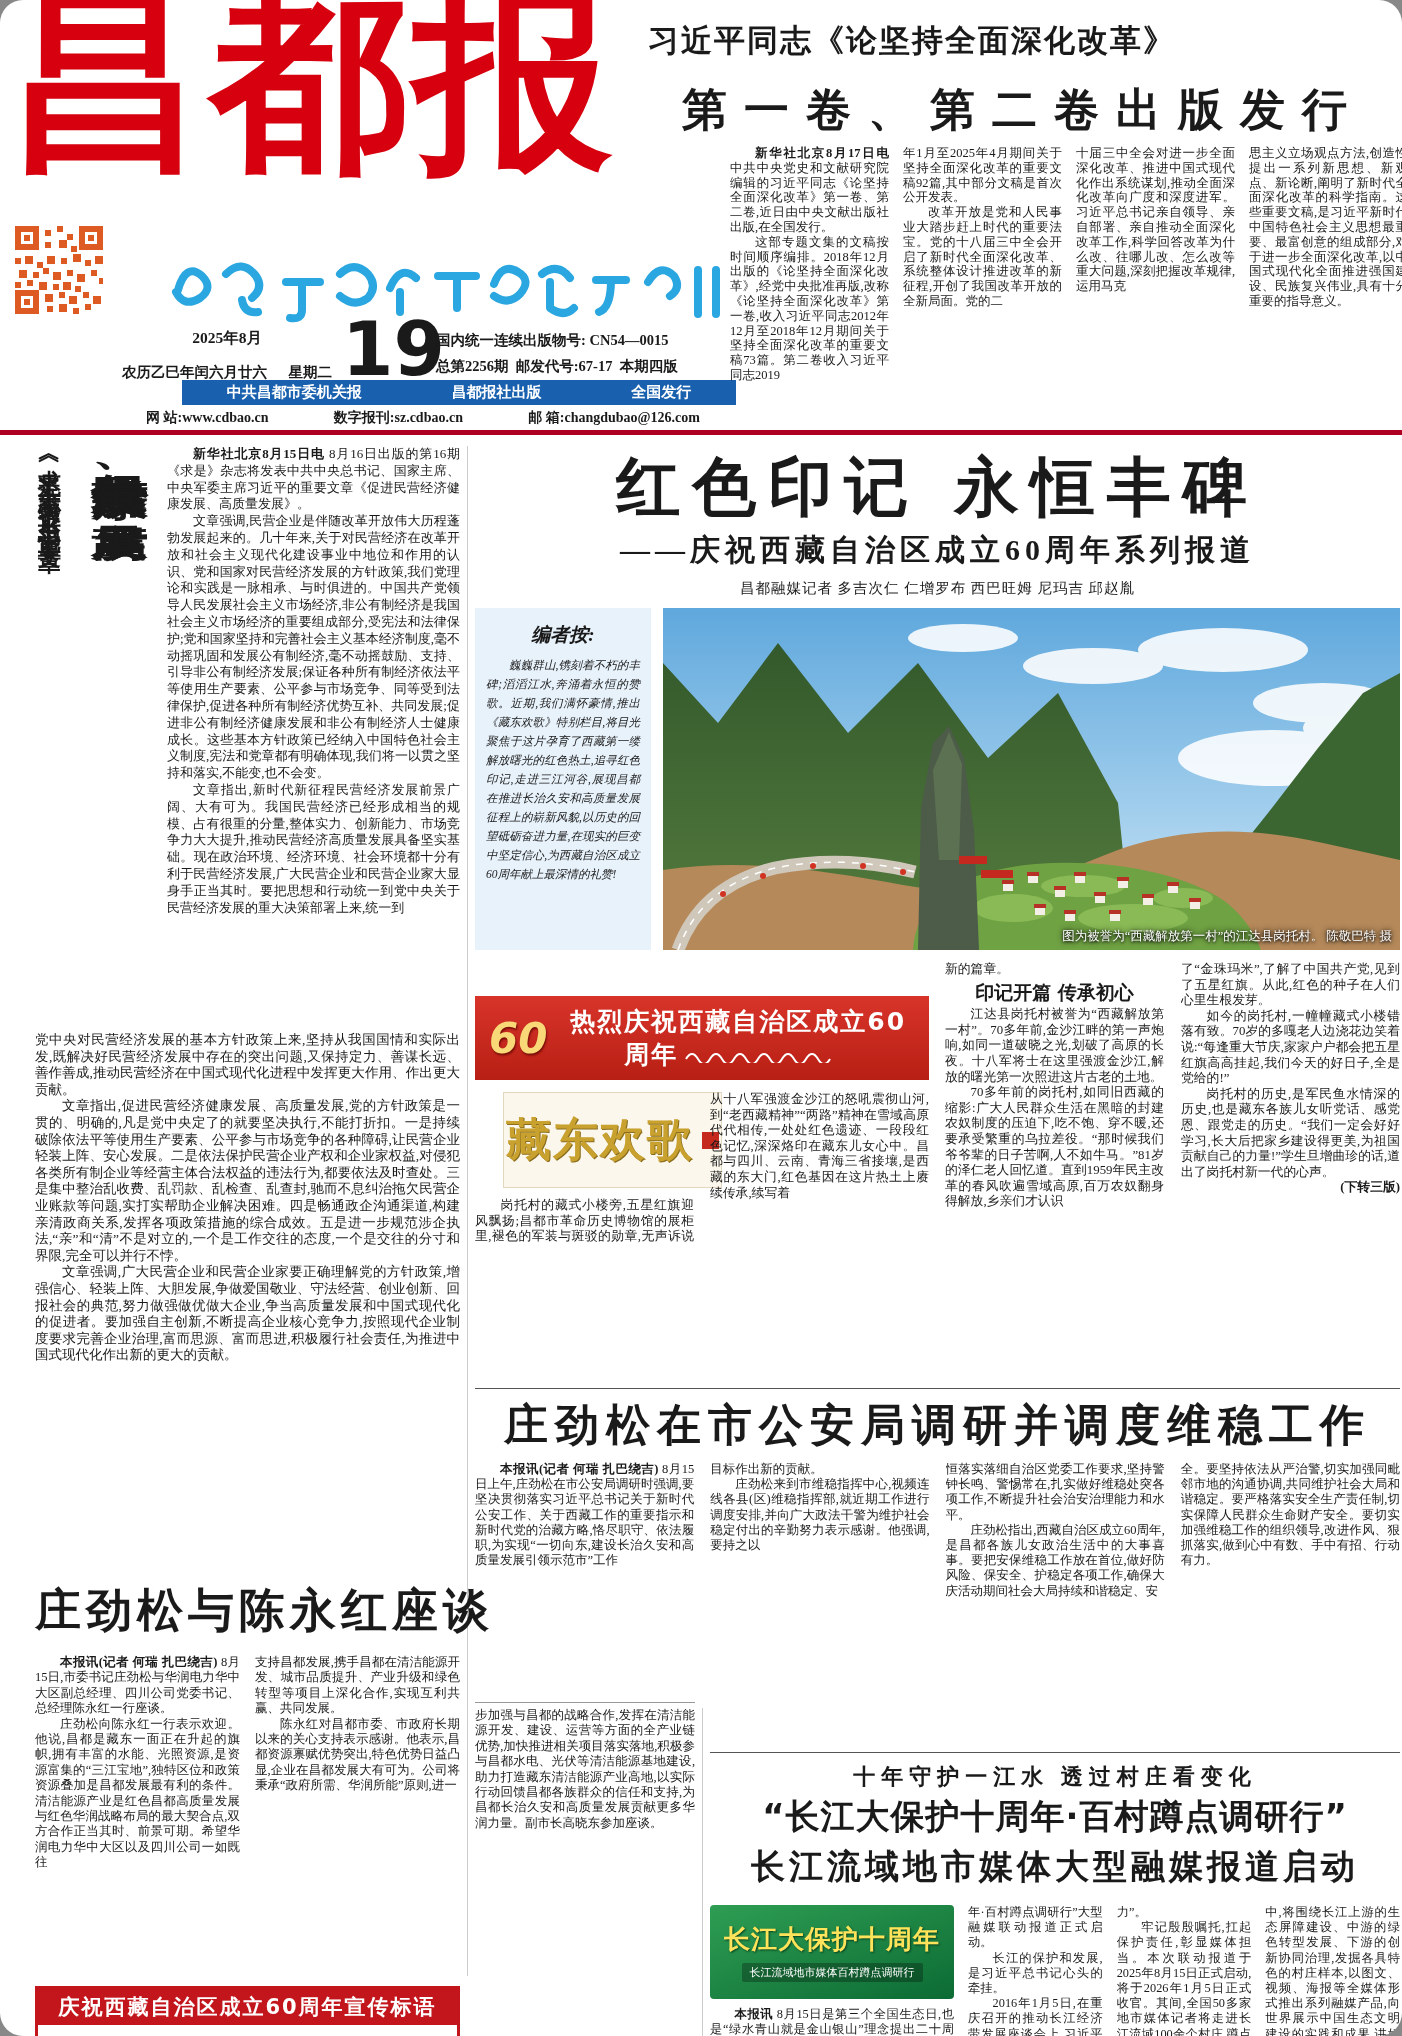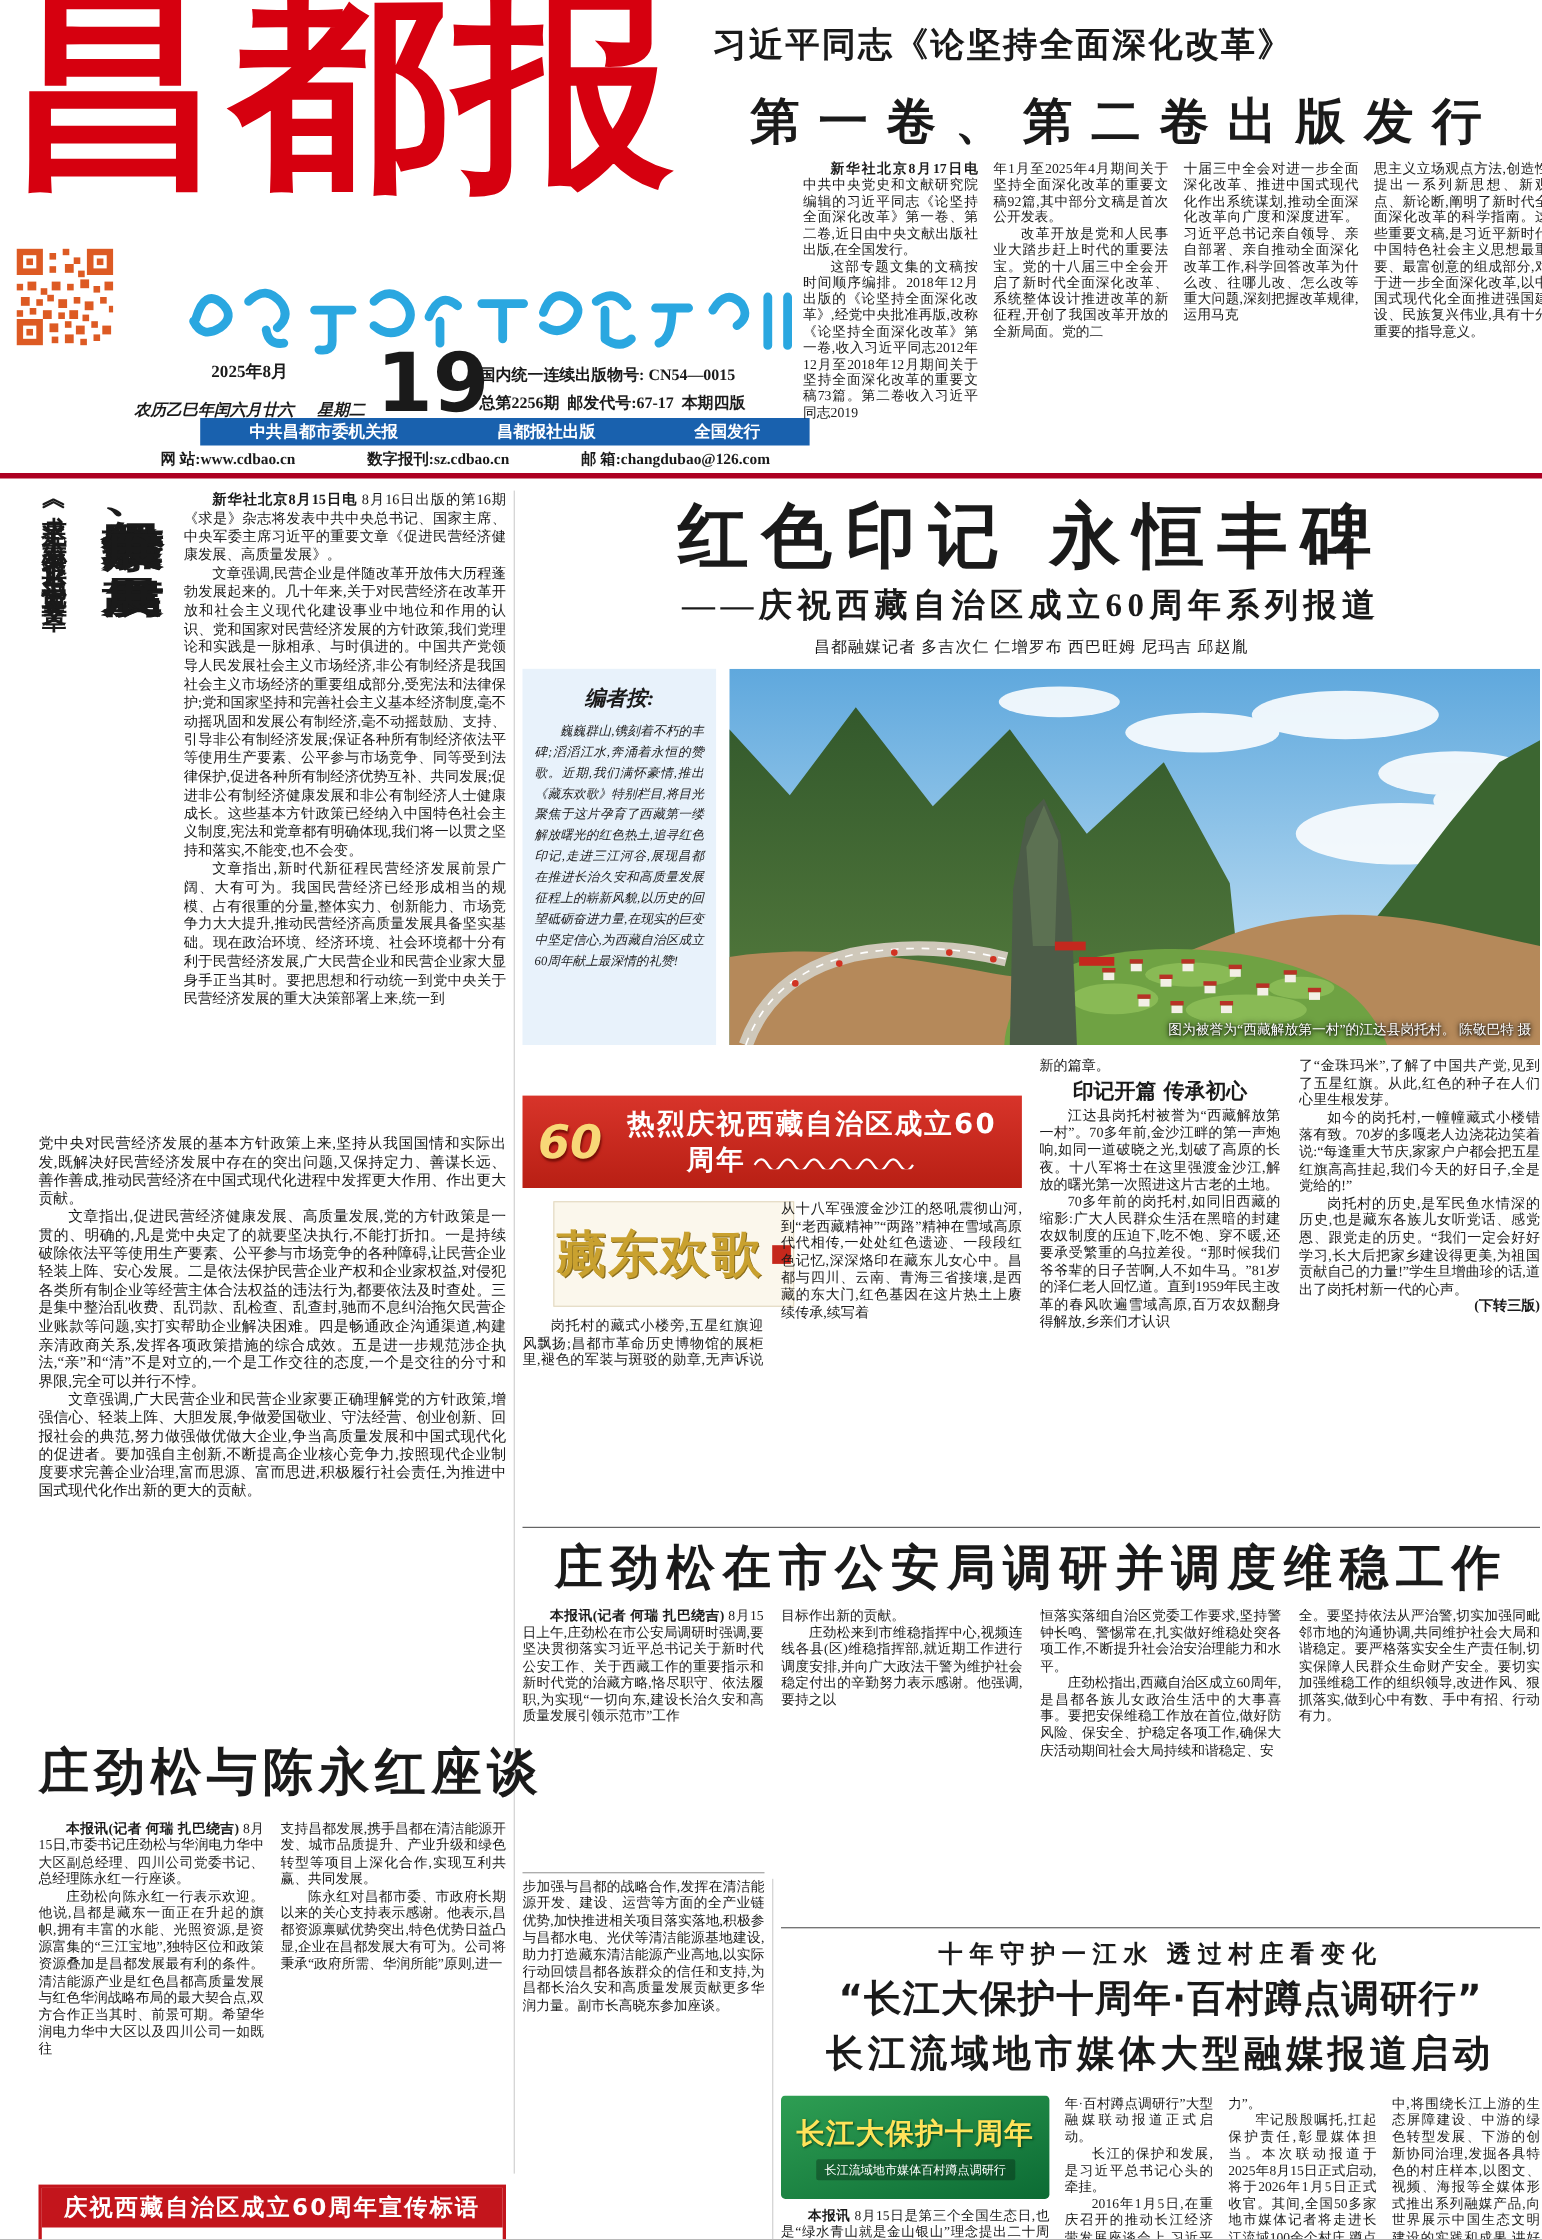--- a/index.html
+++ b/index.html
@@ -1,28 +1,28 @@
 <!DOCTYPE html>
 <html><head>
 <meta charset="utf-8">
 <style>
   html,body{margin:0;padding:0;background:#888;}
   .page{position:relative;width:1402px;height:2036px;background:#fff;overflow:hidden;
-        font-family:"Liberation Serif",serif;color:#1a1a1a;margin:0 auto;}
+        font-family:"Liberation Serif",serif;color:#1a1a1a;margin:0 auto;border-radius:23px;}
   .abs{position:absolute;}
   p{margin:0;text-indent:2em;}
   p.noind{text-indent:0;}
   b{font-weight:700;}
   .just{text-align:justify;text-justify:inter-character;}
   
   .mast-title{left:6px;top:-28px;font-size:198px;line-height:1.08;font-weight:900;
     color:#d6000f;font-family:"DejaVu Serif",serif;letter-spacing:6px;white-space:nowrap;}
   .qr{left:15px;top:226px;width:88px;height:88px;}
   .pubdate{left:122px;top:328px;width:210px;text-align:center;font-size:15.5px;font-weight:700;}
-  .pubdate .l2{margin-top:14px;font-size:14.5px;display:flex;justify-content:space-between;font-style:italic;}
+  .pubdate .l2{margin-top:14px;font-size:14.5px;display:flex;justify-content:space-between;}
   .daynum{left:342px;top:312px;font-size:74px;font-weight:900;font-family:"DejaVu Sans",sans-serif;line-height:1;}
   .serial{left:436px;top:331px;width:268px;font-size:14.5px;font-weight:600;}
   .serial div{margin-bottom:7px;white-space:nowrap;}
   .orgbar{left:146px;top:380px;width:554px;height:25px;background:#1961ae;color:#fff;
     display:flex;align-items:center;justify-content:space-around;font-size:15px;font-weight:700;
     font-family:"DejaVu Sans",sans-serif;margin-left:36px;}
   .contact{left:146px;top:409px;width:554px;display:flex;justify-content:space-between;font-size:14px;font-weight:600;}
   .redrule{left:0;top:430px;width:1402px;height:5px;background:#ad0022;}
   
   .lead-h1{left:648px;top:20px;width:750px;font-size:31px;font-weight:900;letter-spacing:2px;

